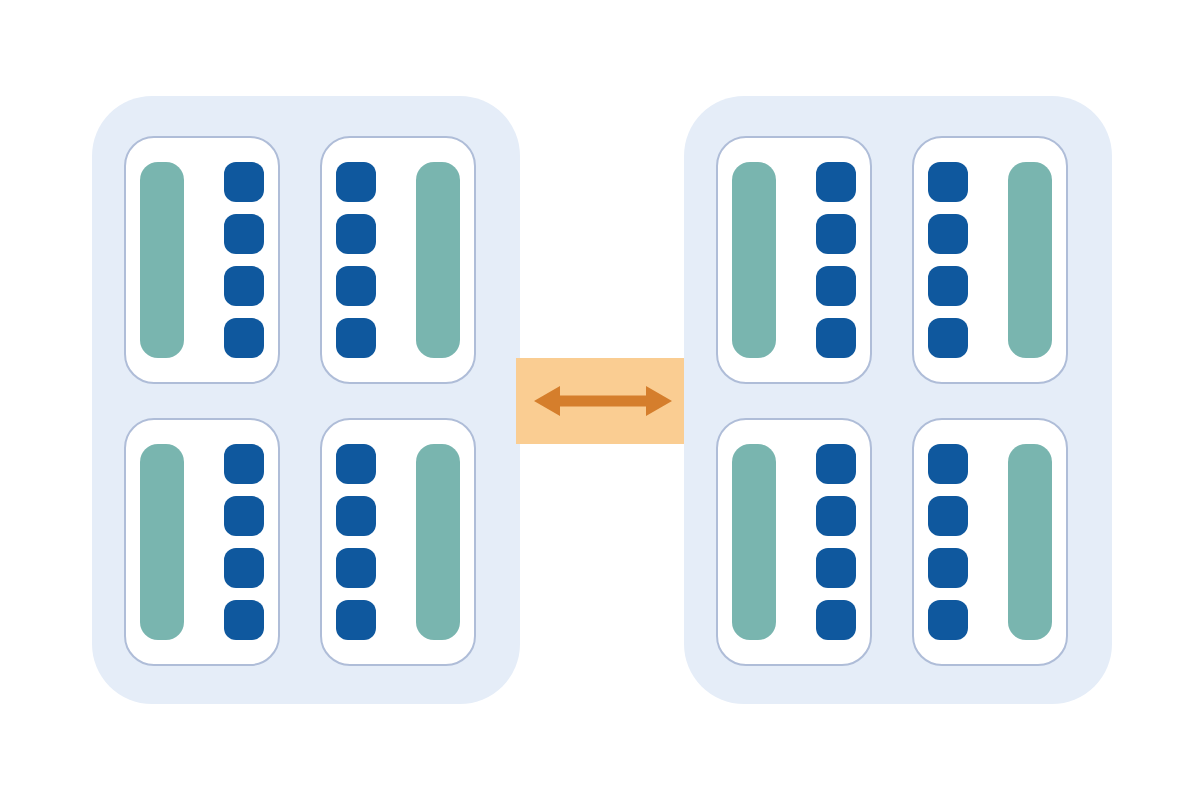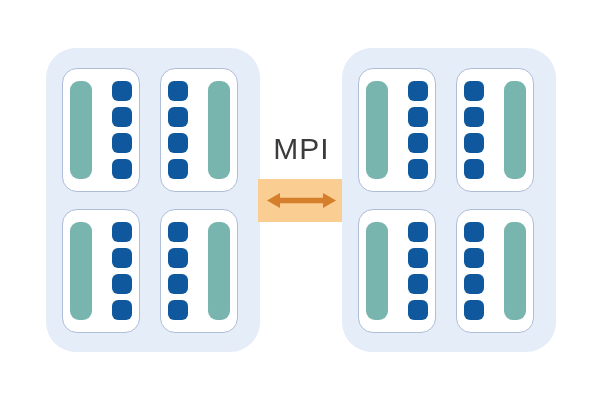--- a/index.html
+++ b/index.html
@@ -123,21 +123,20 @@
         <div class="bar"></div>
         <div class="cores">
           <div class="core"></div>
           <div class="core"></div>
           <div class="core"></div>
           <div class="core"></div>
         </div>
       </div>
     </div>
 
-  <div class="mpi-label">MPI</div>
 
   <div class="connector">
     <svg width="87" height="43" viewBox="0 0 87 43" aria-hidden="true">
       <path class="arrow-shape" d="M9,21.5 L22,14 L22,18.8 L65,18.8 L65,14 L78,21.5 L65,29 L65,24.2 L22,24.2 L22,29 Z" fill="#D57E2C"></path>
     </svg>
   </div>
 
   <div class="node right">
       <div class="chip bar-left">
         <div class="bar"></div>

